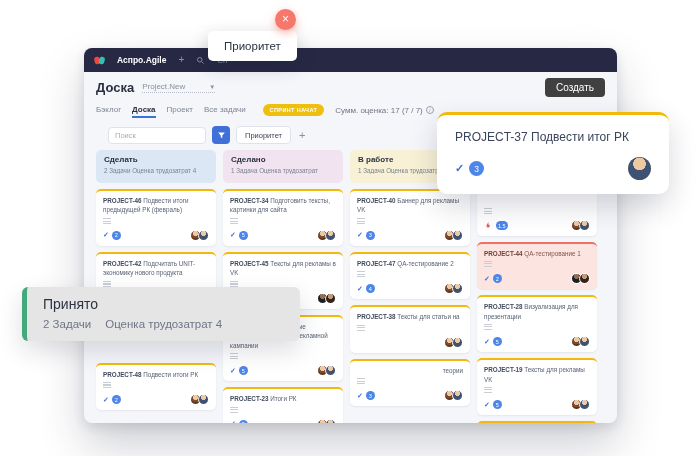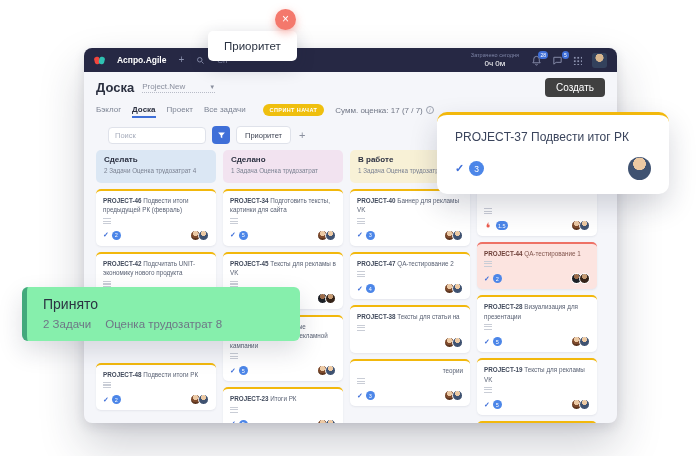--- a/index.html
+++ b/index.html
@@ -93,21 +93,21 @@
   .spacer { height:48px; }
   .flame { display:flex; margin-right:1px; }
 
   
   .tt-priority { position:absolute; left:208px; top:31px; background:#fff; border-radius:5px;
     box-shadow:0 6px 18px rgba(30,35,60,.22); padding:9px 16px; font-size:11.5px; color:#2b3342; z-index:30; }
   .tt-close { position:absolute; left:275px; top:9px; width:21px; height:21px; border-radius:50%;
     background:#f4786c; color:#fff; font-size:12px; line-height:21px; text-align:center;
     z-index:31; box-shadow:0 3px 8px rgba(244,120,108,.55); }
 
-  .accepted { position:absolute; left:22px; top:287px; width:278px; background:#86efac;
+  .accepted { position:absolute; left:22px; top:287px; width:278px; background:#e5e5e5;
     border-left:5px solid #43a97c; border-radius:6px;
     box-shadow:0 10px 24px rgba(30,35,60,.15); padding:9px 16px 11px; z-index:20; }
   .accepted-title { font-size:14px; color:#2b3342; }
   .accepted-sub { font-size:11.5px; color:#6e7686; margin-top:6px; display:flex; gap:14px;text-align:right; }
 
   .task-pop { position:absolute; left:437px; top:112px; width:232px; height:82px; background:#fff;
     border-radius:10px; border-top:3px solid #f2b80c;
     box-shadow:0 12px 28px rgba(30,35,60,.18); padding:15px 18px 0; z-index:20; }
   .task-pop-title { font-size:12px; color:#3a445c; }
   .task-pop-title .proj { color:#3a445c; }
@@ -132,41 +132,20 @@
     <span class="appname">Аспро.Agile</span>
     <span class="nav-plus">+</span>
     <span class="icon-wrap">
       <svg width="9" height="9" viewBox="0 0 24 24">
           <circle cx="10" cy="10" r="6" fill="none" stroke="#8d93b0" stroke-width="2.4"></circle>
           <path d="M15 15l5 5" stroke="#8d93b0" stroke-width="2.4"></path>
         </svg>
     </span>
     <span class="nav-partial">Сп</span>
 
-    <span class="nav-right">
-      <span class="time">
-        <span class="time-label">Затрачено сегодня</span>
-        <span class="time-value">0ч 0м</span>
-      </span>
-      <span class="icon-wrap">
-        <svg width="11" height="11" viewBox="0 0 24 24">
-            <path d="M12 3a6 6 0 0 0-6 6v4.5L4 17h16l-2-3.5V9a6 6 0 0 0-6-6z" fill="none" stroke="#8d93b0" stroke-width="2"></path>
-            <path d="M10 20a2 2 0 0 0 4 0" stroke="#8d93b0" stroke-width="2" fill="none"></path>
-          </svg>
-        <span class="nav-badge">28</span>
-      </span>
-      <span class="icon-wrap">
-        <svg width="11" height="11" viewBox="0 0 24 24">
-            <path d="M4 5h16v11H9l-5 4z" fill="none" stroke="#8d93b0" stroke-width="2"></path>
-          </svg>
-        <span class="nav-badge">5</span>
-      </span>
-      <span class="grid-icon"></span>
-      <span class="nav-avatar"></span>
-    </span>
   </div>
 
   <div class="board-head">
     <span class="board-title">Доска</span>
     <span class="project-select">
       <span>Project.New</span>
       <span class="chev">▼</span>
     </span>
     <span class="create-btn">Создать</span>
   </div>
@@ -404,21 +383,21 @@
     </div>
 </div>
 
 <div class="tt-priority">Приоритет</div>
 <div class="tt-close">×</div>
 
 <div class="accepted">
   <div class="accepted-title">Принято</div>
   <div class="accepted-sub">
     <span>2 Задачи</span>
-    <span>Оценка трудозатрат 8</span>
+    <span>Оценка трудозатрат 4</span>
   </div>
 </div>
 
 <div class="task-pop">
   <div class="task-pop-title">
     <span class="proj">PROJECT-37</span>
     <span>Подвести итог РК</span>
   </div>
   <div class="task-pop-foot">
     <span class="check">✓</span>

